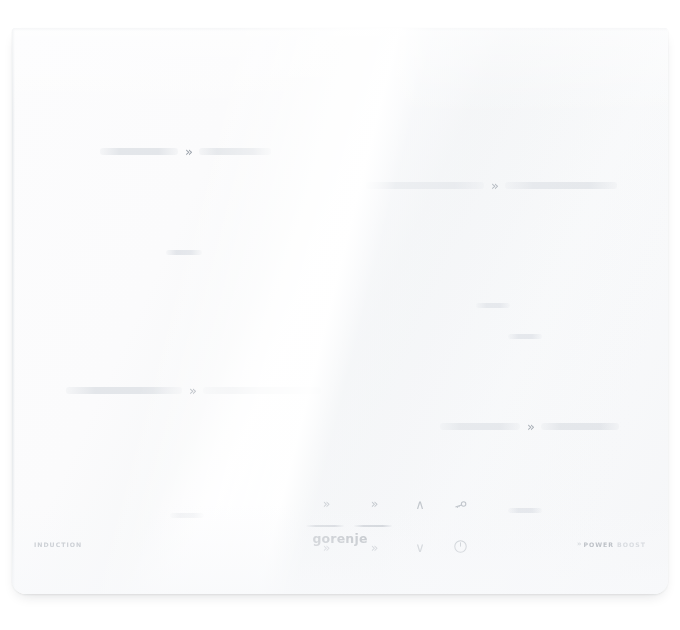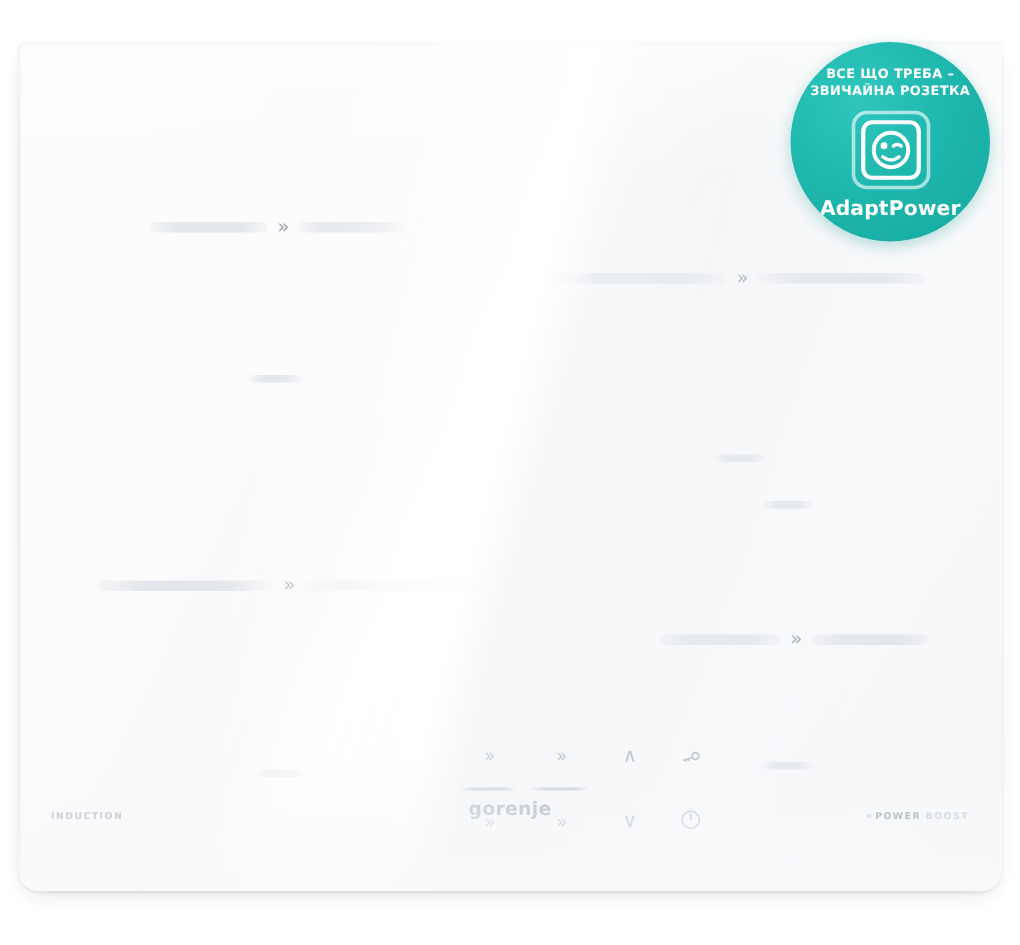--- a/index.html
+++ b/index.html
@@ -348,31 +348,14 @@
         <span class="boost-soft">BOOST</span>
       </div>
 
       <div class="brand">gorenje</div>
     </div>
 
     <div class="glass-sheen"></div>
     <div class="glass-sheen-2"></div>
   </div>
 
-  <div class="badge">
-    <div class="badge-headline">
-      <div>ВСЕ ЩО ТРЕБА –</div>
-      <div>ЗВИЧАЙНА РОЗЕТКА</div>
-    </div>
-    <div class="badge-icon">
-      <svg viewBox="0 0 56 56" aria-hidden="true">
-        <rect x="3" y="3" width="50" height="50" rx="9" ry="9" fill="none" stroke="#ffffff" stroke-width="2.4" opacity="0.62"></rect>
-        <rect x="9.5" y="9.5" width="37" height="37" rx="6" ry="6" fill="none" stroke="#ffffff" stroke-width="2.8"></rect>
-        <circle cx="28" cy="28" r="11.5" fill="none" stroke="#ffffff" stroke-width="2.6"></circle>
-        <circle cx="23.3" cy="25.2" r="2.3" fill="#ffffff"></circle>
-        <path d="M29.6 25.4 q2.6 -2.0 5.2 0" fill="none" stroke="#ffffff" stroke-width="2.3" stroke-linecap="round"></path>
-        <path d="M22.6 32.6 q5.4 4.2 10.8 0" fill="none" stroke="#ffffff" stroke-width="2.3" stroke-linecap="round"></path>
-      </svg>
-    </div>
-    <div class="badge-word">AdaptPower</div>
-  </div>
 
 </div>
 
 </body></html>

